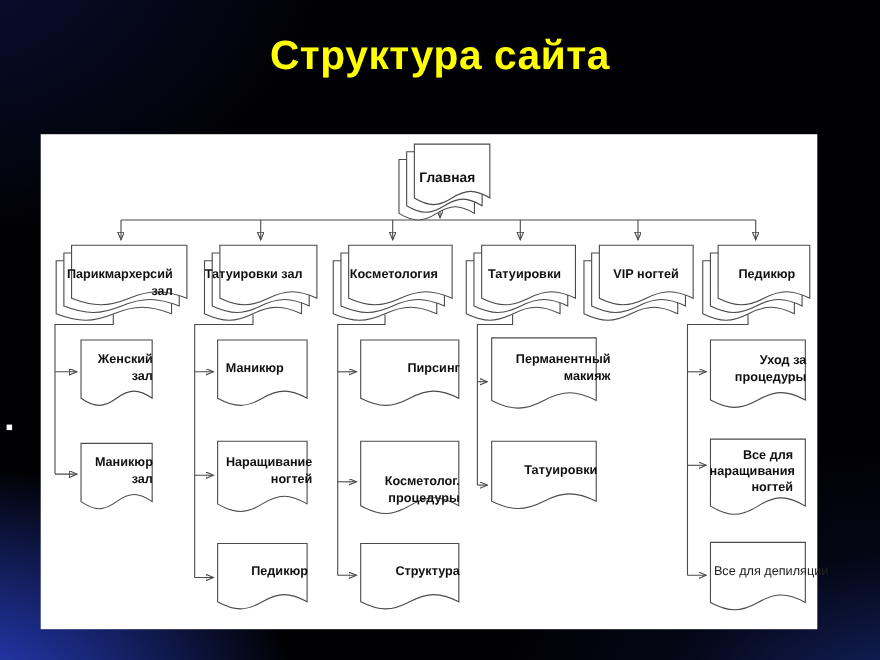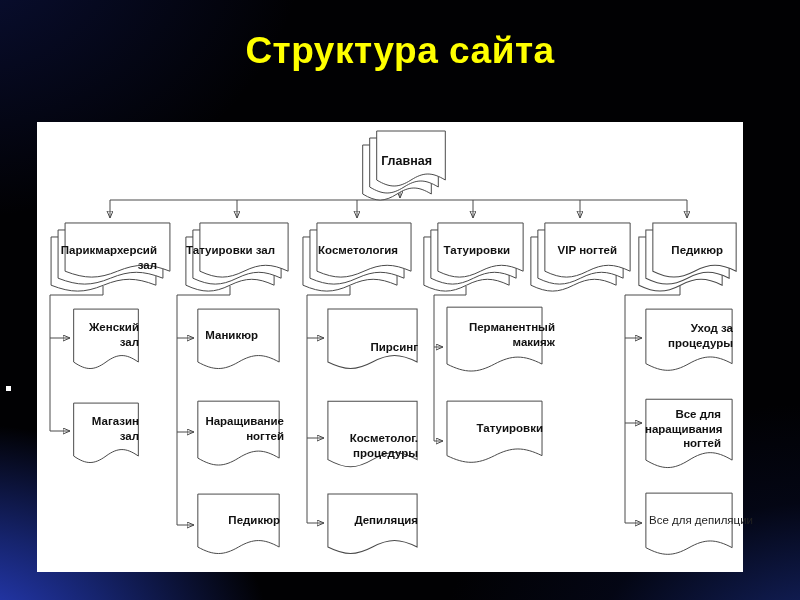--- a/index.html
+++ b/index.html
@@ -176,21 +176,21 @@
     <div class="node" style="left:36px;top:186px">
         <svg class="page" viewBox="0 0 100 62" preserveAspectRatio="none" style="left: 0px; top: 0px; width: 66px; height: 67px;">
           <path d="M1,1 L99,1 L99,50 C80,42 68,42 50,50 C32,58 20,58 1,50 Z" vector-effect="non-scaling-stroke"></path>
         </svg>
       <div class="lbl mid" style="top:0;width:66px;height:54px">Женский зал</div>
     </div>
     <div class="node" style="left:36px;top:280px">
         <svg class="page" viewBox="0 0 100 62" preserveAspectRatio="none" style="left: 0px; top: 0px; width: 66px; height: 67px;">
           <path d="M1,1 L99,1 L99,50 C80,42 68,42 50,50 C32,58 20,58 1,50 Z" vector-effect="non-scaling-stroke"></path>
         </svg>
-      <div class="lbl mid" style="top:0;width:66px;height:54px">Магазин зал</div>
+      <div class="lbl mid" style="top:0;width:66px;height:54px">Маникюр зал</div>
     </div>
 
     <div class="node" style="left:160px;top:186px">
         <svg class="page" viewBox="0 0 100 62" preserveAspectRatio="none" style="left: 0px; top: 0px; width: 83px; height: 67px;">
           <path d="M1,1 L99,1 L99,50 C80,42 68,42 50,50 C32,58 20,58 1,50 Z" vector-effect="non-scaling-stroke"></path>
         </svg>
       <div class="lbl mid" style="top:0;width:61px;height:54px">Маникюр</div>
     </div>
     <div class="node" style="left:160px;top:278px">
         <svg class="page" viewBox="0 0 100 62" preserveAspectRatio="none" style="left: 0px; top: 0px; width: 83px; height: 72px;">
@@ -202,33 +202,33 @@
         <svg class="page" viewBox="0 0 100 62" preserveAspectRatio="none" style="left: 0px; top: 0px; width: 83px; height: 67px;">
           <path d="M1,1 L99,1 L99,50 C80,42 68,42 50,50 C32,58 20,58 1,50 Z" vector-effect="non-scaling-stroke"></path>
         </svg>
       <div class="lbl mid" style="top:0;width:83px;height:54px">Педикюр</div>
     </div>
 
     <div class="node" style="left:290px;top:186px">
         <svg class="page" viewBox="0 0 100 62" preserveAspectRatio="none" style="left: 0px; top: 0px; width: 91px; height: 67px;">
           <path d="M1,1 L99,1 L99,50 C80,42 68,42 50,50 C32,58 20,58 1,50 Z" vector-effect="non-scaling-stroke"></path>
         </svg>
-      <div class="lbl mid" style="top:12px;width:91px;height:54px">Пирсинг</div>
+      <div class="lbl mid" style="top:0;width:91px;height:54px">Пирсинг</div>
     </div>
     <div class="node" style="left:290px;top:278px">
         <svg class="page" viewBox="0 0 100 62" preserveAspectRatio="none" style="left: 0px; top: 0px; width: 91px; height: 74px;">
           <path d="M1,1 L99,1 L99,50 C80,42 68,42 50,50 C32,58 20,58 1,50 Z" vector-effect="non-scaling-stroke"></path>
         </svg>
       <div class="lbl mid" style="top:16px;width:91px;height:60px">Косметолог. процедуры</div>
     </div>
     <div class="node" style="left:290px;top:371px">
         <svg class="page" viewBox="0 0 100 62" preserveAspectRatio="none" style="left: 0px; top: 0px; width: 91px; height: 67px;">
           <path d="M1,1 L99,1 L99,50 C80,42 68,42 50,50 C32,58 20,58 1,50 Z" vector-effect="non-scaling-stroke"></path>
         </svg>
-      <div class="lbl mid" style="top:0;width:91px;height:54px">Депиляция</div>
+      <div class="lbl mid" style="top:0;width:91px;height:54px">Структура</div>
     </div>
 
     <div class="node" style="left:409px;top:184px">
         <svg class="page" viewBox="0 0 100 62" preserveAspectRatio="none" style="left: 0px; top: 0px; width: 97px; height: 72px;">
           <path d="M1,1 L99,1 L99,50 C80,42 68,42 50,50 C32,58 20,58 1,50 Z" vector-effect="non-scaling-stroke"></path>
         </svg>
       <div class="lbl mid" style="top:0;width:109px;height:58px">Перманентный макияж</div>
     </div>
     <div class="node" style="left:409px;top:278px">
         <svg class="page" viewBox="0 0 100 62" preserveAspectRatio="none" style="left: 0px; top: 0px; width: 97px; height: 69px;">

